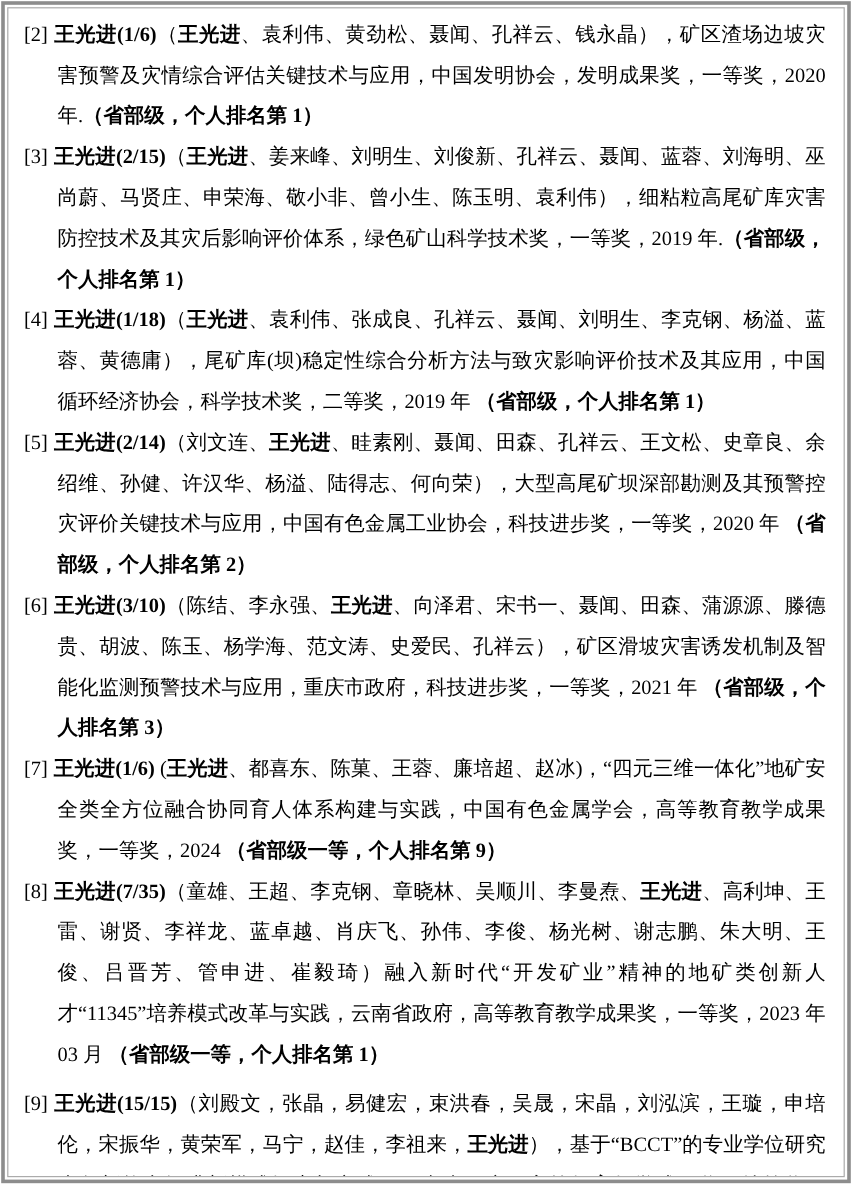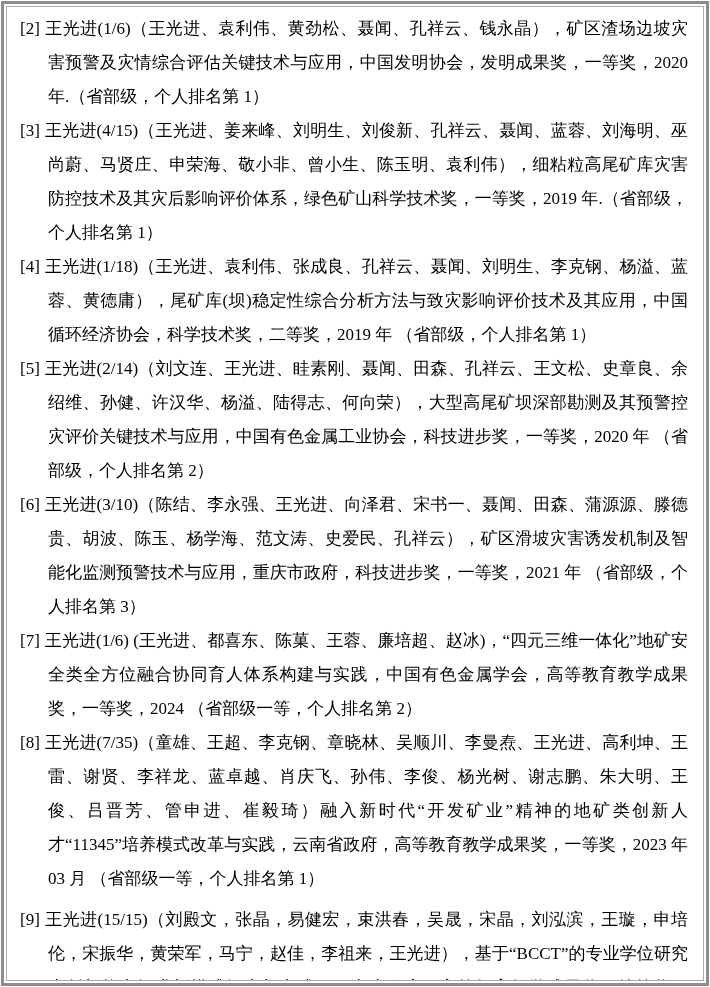--- a/index.html
+++ b/index.html
@@ -37,34 +37,34 @@
     padding-left: 28px;
     text-indent: -28px;
   }
   .ref:last-child {
     margin-top: 7px;
   }
   .marker {
     padding-right: 5px;
   }
   .b {
-    font-weight: normal;
+    font-weight: bold;
   }
 </style>
 </head>
 <body>
 
 <div class="frame-outer">
   <div class="frame-inner">
     <div class="content">
       <div>
           <p class="ref"><span class="marker">[2]</span><span class="b">王光进(1/6)</span><span class="">（</span><span class="b">王光进</span><span class="">、袁利伟、黄劲松、聂闻、孔祥云、钱永晶），矿区渣场边坡灾害预警及灾情综合评估关键技术与应用，中国发明协会，发明成果奖，一等奖，2020 年.</span><span class="b">（省部级，个人排名第 1）</span></p>
-          <p class="ref"><span class="marker">[3]</span><span class="b">王光进(4/15)</span><span class="">（</span><span class="b">王光进</span><span class="">、姜来峰、刘明生、刘俊新、孔祥云、聂闻、蓝蓉、刘海明、巫尚蔚、马贤庄、申荣海、敬小非、曾小生、陈玉明、袁利伟），细粘粒高尾矿库灾害防控技术及其灾后影响评价体系，绿色矿山科学技术奖，一等奖，2019 年.</span><span class="b">（省部级，个人排名第 1）</span></p>
+          <p class="ref"><span class="marker">[3]</span><span class="b">王光进(2/15)</span><span class="">（</span><span class="b">王光进</span><span class="">、姜来峰、刘明生、刘俊新、孔祥云、聂闻、蓝蓉、刘海明、巫尚蔚、马贤庄、申荣海、敬小非、曾小生、陈玉明、袁利伟），细粘粒高尾矿库灾害防控技术及其灾后影响评价体系，绿色矿山科学技术奖，一等奖，2019 年.</span><span class="b">（省部级，个人排名第 1）</span></p>
           <p class="ref"><span class="marker">[4]</span><span class="b">王光进(1/18)</span><span class="">（</span><span class="b">王光进</span><span class="">、袁利伟、张成良、孔祥云、聂闻、刘明生、李克钢、杨溢、蓝蓉、黄德庸），尾矿库(坝)稳定性综合分析方法与致灾影响评价技术及其应用，中国循环经济协会，科学技术奖，二等奖，2019 年 </span><span class="b">（省部级，个人排名第 1）</span></p>
           <p class="ref"><span class="marker">[5]</span><span class="b">王光进(2/14)</span><span class="">（刘文连、</span><span class="b">王光进</span><span class="">、眭素刚、聂闻、田森、孔祥云、王文松、史章良、余绍维、孙健、许汉华、杨溢、陆得志、何向荣），大型高尾矿坝深部勘测及其预警控灾评价关键技术与应用，中国有色金属工业协会，科技进步奖，一等奖，2020 年 </span><span class="b">（省部级，个人排名第 2）</span></p>
           <p class="ref"><span class="marker">[6]</span><span class="b">王光进(3/10)</span><span class="">（陈结、李永强、</span><span class="b">王光进</span><span class="">、向泽君、宋书一、聂闻、田森、蒲源源、滕德贵、胡波、陈玉、杨学海、范文涛、史爱民、孔祥云），矿区滑坡灾害诱发机制及智能化监测预警技术与应用，重庆市政府，科技进步奖，一等奖，2021 年 </span><span class="b">（省部级，个人排名第 3）</span></p>
-          <p class="ref"><span class="marker">[7]</span><span class="b">王光进(1/6)</span><span class=""> (</span><span class="b">王光进</span><span class="">、都喜东、陈菓、王蓉、廉培超、赵冰)，“四元三维一体化”地矿安全类全方位融合协同育人体系构建与实践，中国有色金属学会，高等教育教学成果奖，一等奖，2024 </span><span class="b">（省部级一等，个人排名第 2）</span></p>
+          <p class="ref"><span class="marker">[7]</span><span class="b">王光进(1/6)</span><span class=""> (</span><span class="b">王光进</span><span class="">、都喜东、陈菓、王蓉、廉培超、赵冰)，“四元三维一体化”地矿安全类全方位融合协同育人体系构建与实践，中国有色金属学会，高等教育教学成果奖，一等奖，2024 </span><span class="b">（省部级一等，个人排名第 9）</span></p>
           <p class="ref"><span class="marker">[8]</span><span class="b">王光进(7/35)</span><span class="">（童雄、王超、李克钢、章晓林、吴顺川、李曼焘、</span><span class="b">王光进</span><span class="">、高利坤、王雷、谢贤、李祥龙、蓝卓越、肖庆飞、孙伟、李俊、杨光树、谢志鹏、朱大明、王俊、吕晋芳、管申进、崔毅琦）融入新时代“开发矿业”精神的地矿类创新人才“11345”培养模式改革与实践，云南省政府，高等教育教学成果奖，一等奖，2023 年 03 月 </span><span class="b">（省部级一等，个人排名第 1）</span></p>
           <p class="ref"><span class="marker">[9]</span><span class="b">王光进(15/15)</span><span class="">（刘殿文，张晶，易健宏，束洪春，吴晟，宋晶，刘泓滨，王璇，申培伦，宋振华，黄荣军，马宁，赵佳，李祖来，</span><span class="b">王光进</span><span class="">），基于“BCCT”的专业学位研究生创新能力提升新模式探索与实践，云南省政府，高等教育教学成果奖，特等奖，2023 年 03 月</span></p>
         </div>
     </div>
   </div>
 </div>
 
 </body></html>

